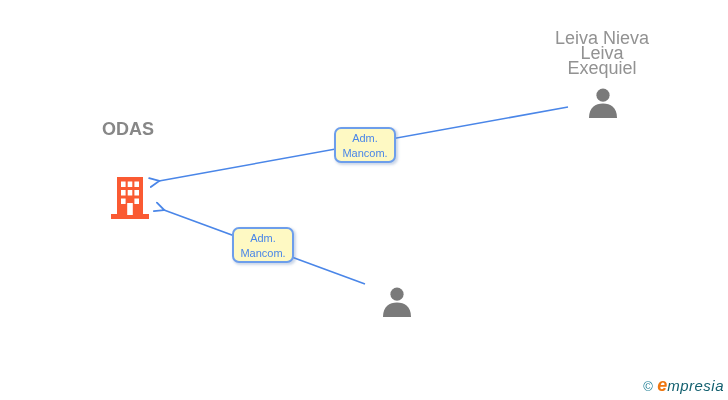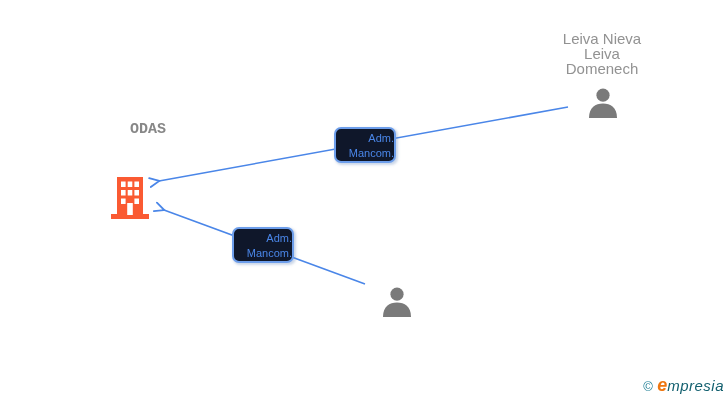--- a/index.html
+++ b/index.html
@@ -18,46 +18,46 @@
   .edges-svg {
     position: absolute;
     left: 0;
     top: 0;
     width: 728px;
     height: 400px;
   }
   .node-label {
     position: absolute;
     text-align: center;
-    font-size: 15px;
+    font-size: 18px;
     line-height: 15px;
     color: #929292;
     cursor: pointer;
   }
   .company-label {
     font-weight: bold;
     color: #878787;
   }
   .icon-wrap {
     position: absolute;
     cursor: pointer;
   }
   .edge-badge {
     position: absolute;
     width: 62px;
     height: 36px;
     box-sizing: border-box;
-    background: #0f172a;
+    background: #fef9c3;
     border: 2px solid #6d9eeb;
     border-radius: 7px;
     box-shadow: 1.5px 1.5px 2.5px rgba(110, 140, 190, 0.35);
     color: #4a86e8;
     font-size: 11px;
     line-height: 15px;
-    text-align: right;
+    text-align: center;
     padding-top: 2px;
     cursor: pointer;
   }
   .brand {
     position: absolute;
     right: 4px;
     top: 375px;
     font-size: 15px;
     font-style: italic;
     font-family: Liberation Sans, sans-serif;
@@ -76,21 +76,21 @@
   <svg class="edges-svg" viewBox="0 0 728 400">
     <defs>
       <marker id="arrowhead" markerUnits="userSpaceOnUse" markerWidth="12" markerHeight="11" viewBox="0 0 12 11" refX="1.8" refY="5.5" orient="auto">
         <path d="M11,1 L1.5,5.5 L11,10" fill="none" stroke="#4a86e8" stroke-width="1.8" stroke-linecap="round"></path>
       </marker>
     </defs>
     <line x1="568" y1="107" x2="159" y2="181" stroke="#4a86e8" stroke-width="1.6" marker-end="url(#arrowhead)"></line>
     <line x1="365" y1="284" x2="164" y2="210" stroke="#4a86e8" stroke-width="1.6" marker-end="url(#arrowhead)"></line>
   </svg>
 
-  <div class="node-label company-label" style="left:48px; top:122px; width:200px;font-family:Liberation Mono, monospace;">
+  <div class="node-label company-label" style="left:28px; top:122px; width:200px;">
     <div>ODAS</div>
   </div>
   <div class="icon-wrap" style="left:110px; top:176px;">
     <svg width="40" height="44" viewBox="0 0 40 44">
       <rect x="1" y="38" width="38" height="5" fill="#fa5a32"></rect>
       <rect x="7" y="1" width="26" height="38" fill="#fa5a32"></rect>
       <rect x="11" y="5.5" width="4.6" height="5.5" fill="#ffffff"></rect>
       <rect x="17.7" y="5.5" width="4.6" height="5.5" fill="#ffffff"></rect>
       <rect x="24.4" y="5.5" width="4.6" height="5.5" fill="#ffffff"></rect>
       <rect x="11" y="14" width="4.6" height="5.5" fill="#ffffff"></rect>
@@ -98,21 +98,21 @@
       <rect x="24.4" y="14" width="4.6" height="5.5" fill="#ffffff"></rect>
       <rect x="11" y="22.5" width="4.6" height="5.5" fill="#ffffff"></rect>
       <rect x="24.4" y="22.5" width="4.6" height="5.5" fill="#ffffff"></rect>
       <rect x="17.2" y="27" width="5.6" height="12" fill="#ffffff"></rect>
     </svg>
   </div>
 
   <div class="node-label" style="left:502px; top:31px; width:200px;">
     <div>Leiva Nieva</div>
     <div>Leiva</div>
-    <div>Domenech</div>
+    <div>Exequiel</div>
   </div>
   <div class="icon-wrap" style="left:586px; top:88px;">
     <svg width="34" height="30" viewBox="0 0 34 30">
       <circle cx="17" cy="7.2" r="6.6" fill="#7a7a7a"></circle>
       <path d="M3,30 C3,19.5 9.5,15.5 17,15.5 C24.5,15.5 31,19.5 31,30 Z" fill="#7a7a7a"></path>
     </svg>
   </div>
 
   <div class="icon-wrap" style="left:380px; top:287px;">
     <svg width="34" height="30" viewBox="0 0 34 30">

